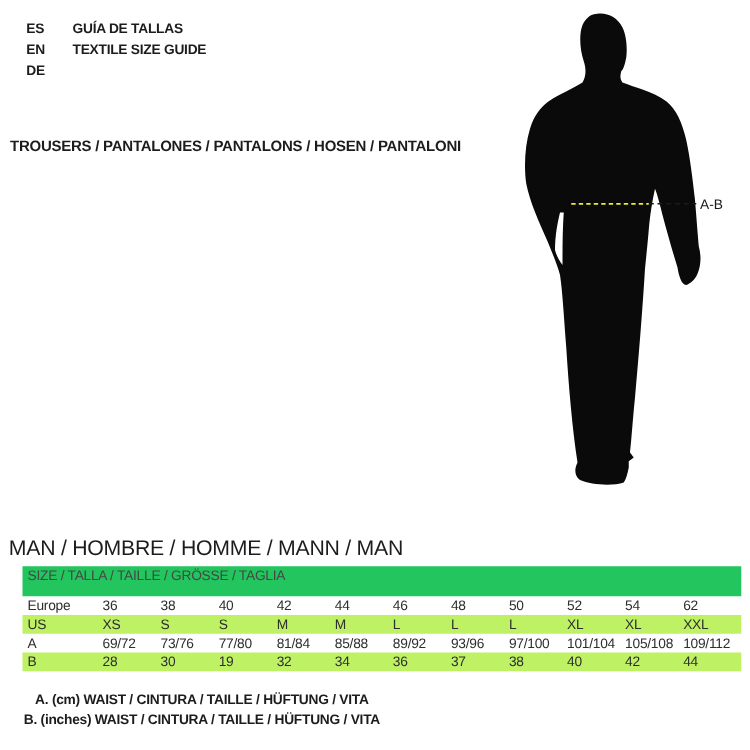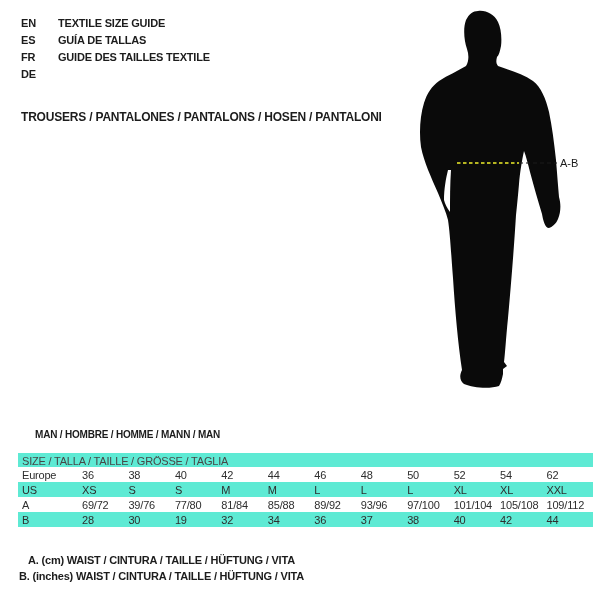--- a/index.html
+++ b/index.html
@@ -12,69 +12,65 @@
   }
   
   .lang-block { position: absolute; left: 21px; top: 15px; }
   .lang-row { display: flex; height: 17px; line-height: 17px; }
   .lang-code {
     width: 37px; font-size: 11px; font-weight: bold; letter-spacing: -0.2px;
   }
   .lang-label { font-size: 11px; font-weight: bold; letter-spacing: -0.2px; }
 
   .garment-title {
-    position: absolute; left: 21px; top: 110px;
+    position: absolute; left: 8px; top: 110px;
     font-size: 12px; font-weight: bold; letter-spacing: -0.2px;
   }
 
   
   .figure-wrap { position: absolute; left: 410px; top: 0; width: 190px; height: 400px; }
 
   .section-title {
-    position: absolute; left: 35px; top: 429px;
-    font-size: 10px; font-weight: bold; letter-spacing: -0.2px;
+    position: absolute; left: 7px; top: 429px;
+    font-size: 17px; font-weight: normal; letter-spacing: -0.2px;
   }
 
   
   .sizetable {
     position: absolute; left: 18px; top: 453px; width: 575px;
     font-size: 11px; color: #333; letter-spacing: -0.2px;
   }
   .thead {
-    height: 14px; line-height: 16px; background: #5eead4;
+    height: 24px; line-height: 16px; background: #22c55e;
     color: #474747; padding-left: 4px;
   }
   .trow { display: flex; height: 15px; line-height: 16px; }
-  .trow.alt { background: #5eead4; }
+  .trow.alt { background: #bef264; }
   .tcell { flex: 1; text-align: left; color: #2e2e2e; }
   .tcell.label { flex: none; width: 60px; text-align: left; padding-left: 4px; }
 
   
   .footnotes { position: absolute; left: 19px; top: 552px; }
   .footnote {
     font-size: 11px; font-weight: bold; line-height: 16px; letter-spacing: -0.2px; text-align: center;
   }
 </style>
 </head>
 <body>
 
 <div class="page">
 
   <div class="lang-block">
     <div class="lang-row">
-      <span class="lang-code">EN</span>
-      <span class="lang-label">TEXTILE SIZE GUIDE</span>
-    </div>
-    <div class="lang-row">
       <span class="lang-code">ES</span>
       <span class="lang-label">GUÍA DE TALLAS</span>
     </div>
     <div class="lang-row">
-      <span class="lang-code">FR</span>
-      <span class="lang-label">GUIDE DES TAILLES TEXTILE</span>
+      <span class="lang-code">EN</span>
+      <span class="lang-label">TEXTILE SIZE GUIDE</span>
     </div>
     <div class="lang-row">
       <span class="lang-code">DE</span>
     </div>
   </div>
 
   <div class="garment-title">TROUSERS / PANTALONES / PANTALONS / HOSEN / PANTALONI</div>
 
   <div class="figure-wrap">
     <svg width="190" height="400" viewBox="410 0 190 400" xmlns="http://www.w3.org/2000/svg">
@@ -153,21 +149,21 @@
       <div class="tcell">L</div>
       <div class="tcell">L</div>
       <div class="tcell">XL</div>
       <div class="tcell">XL</div>
       <div class="tcell">XXL</div>
     </div>
 
     <div class="trow">
       <div class="tcell label">A</div>
       <div class="tcell">69/72</div>
-      <div class="tcell">39/76</div>
+      <div class="tcell">73/76</div>
       <div class="tcell">77/80</div>
       <div class="tcell">81/84</div>
       <div class="tcell">85/88</div>
       <div class="tcell">89/92</div>
       <div class="tcell">93/96</div>
       <div class="tcell">97/100</div>
       <div class="tcell">101/104</div>
       <div class="tcell">105/108</div>
       <div class="tcell">109/112</div>
     </div>

